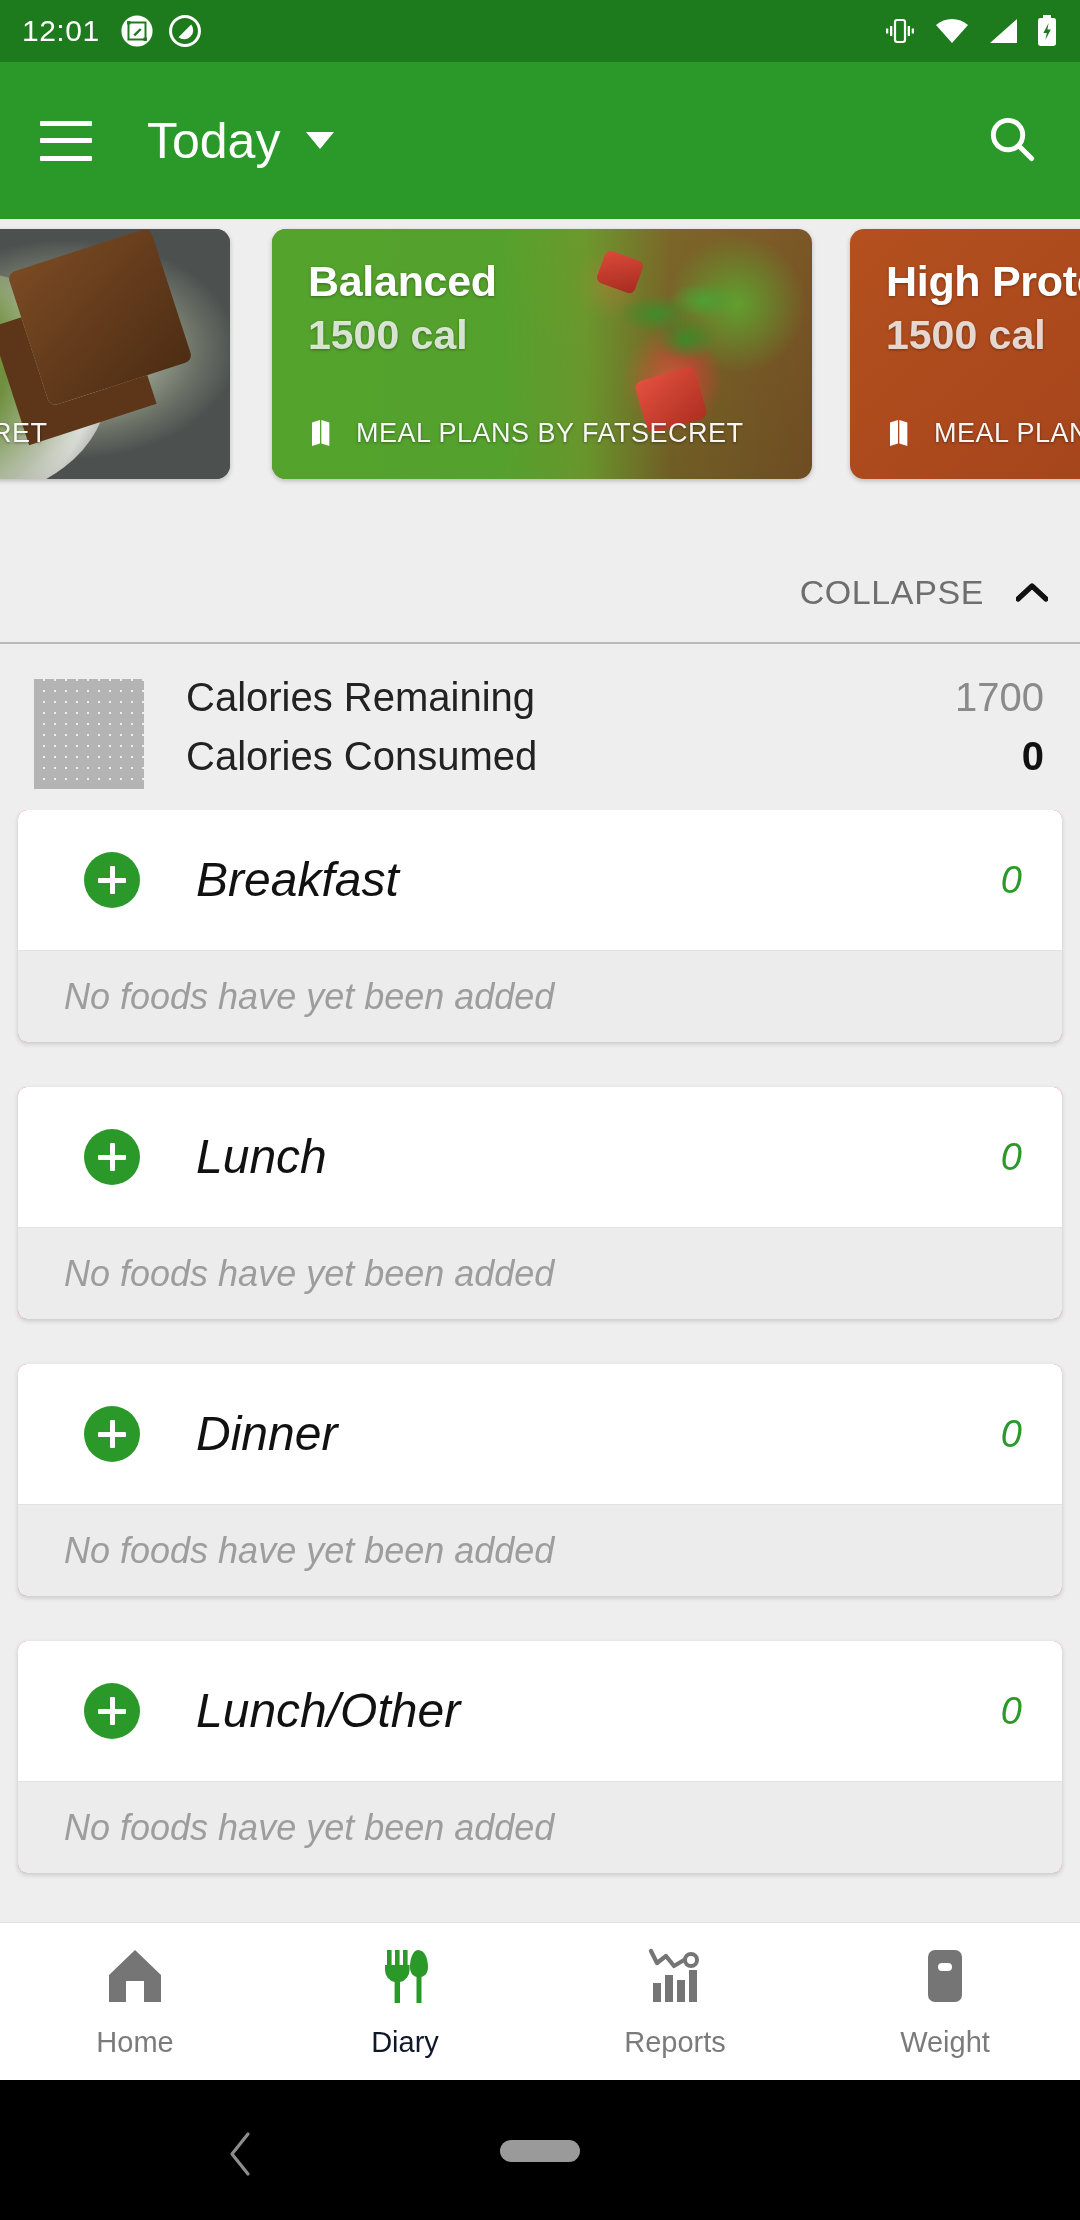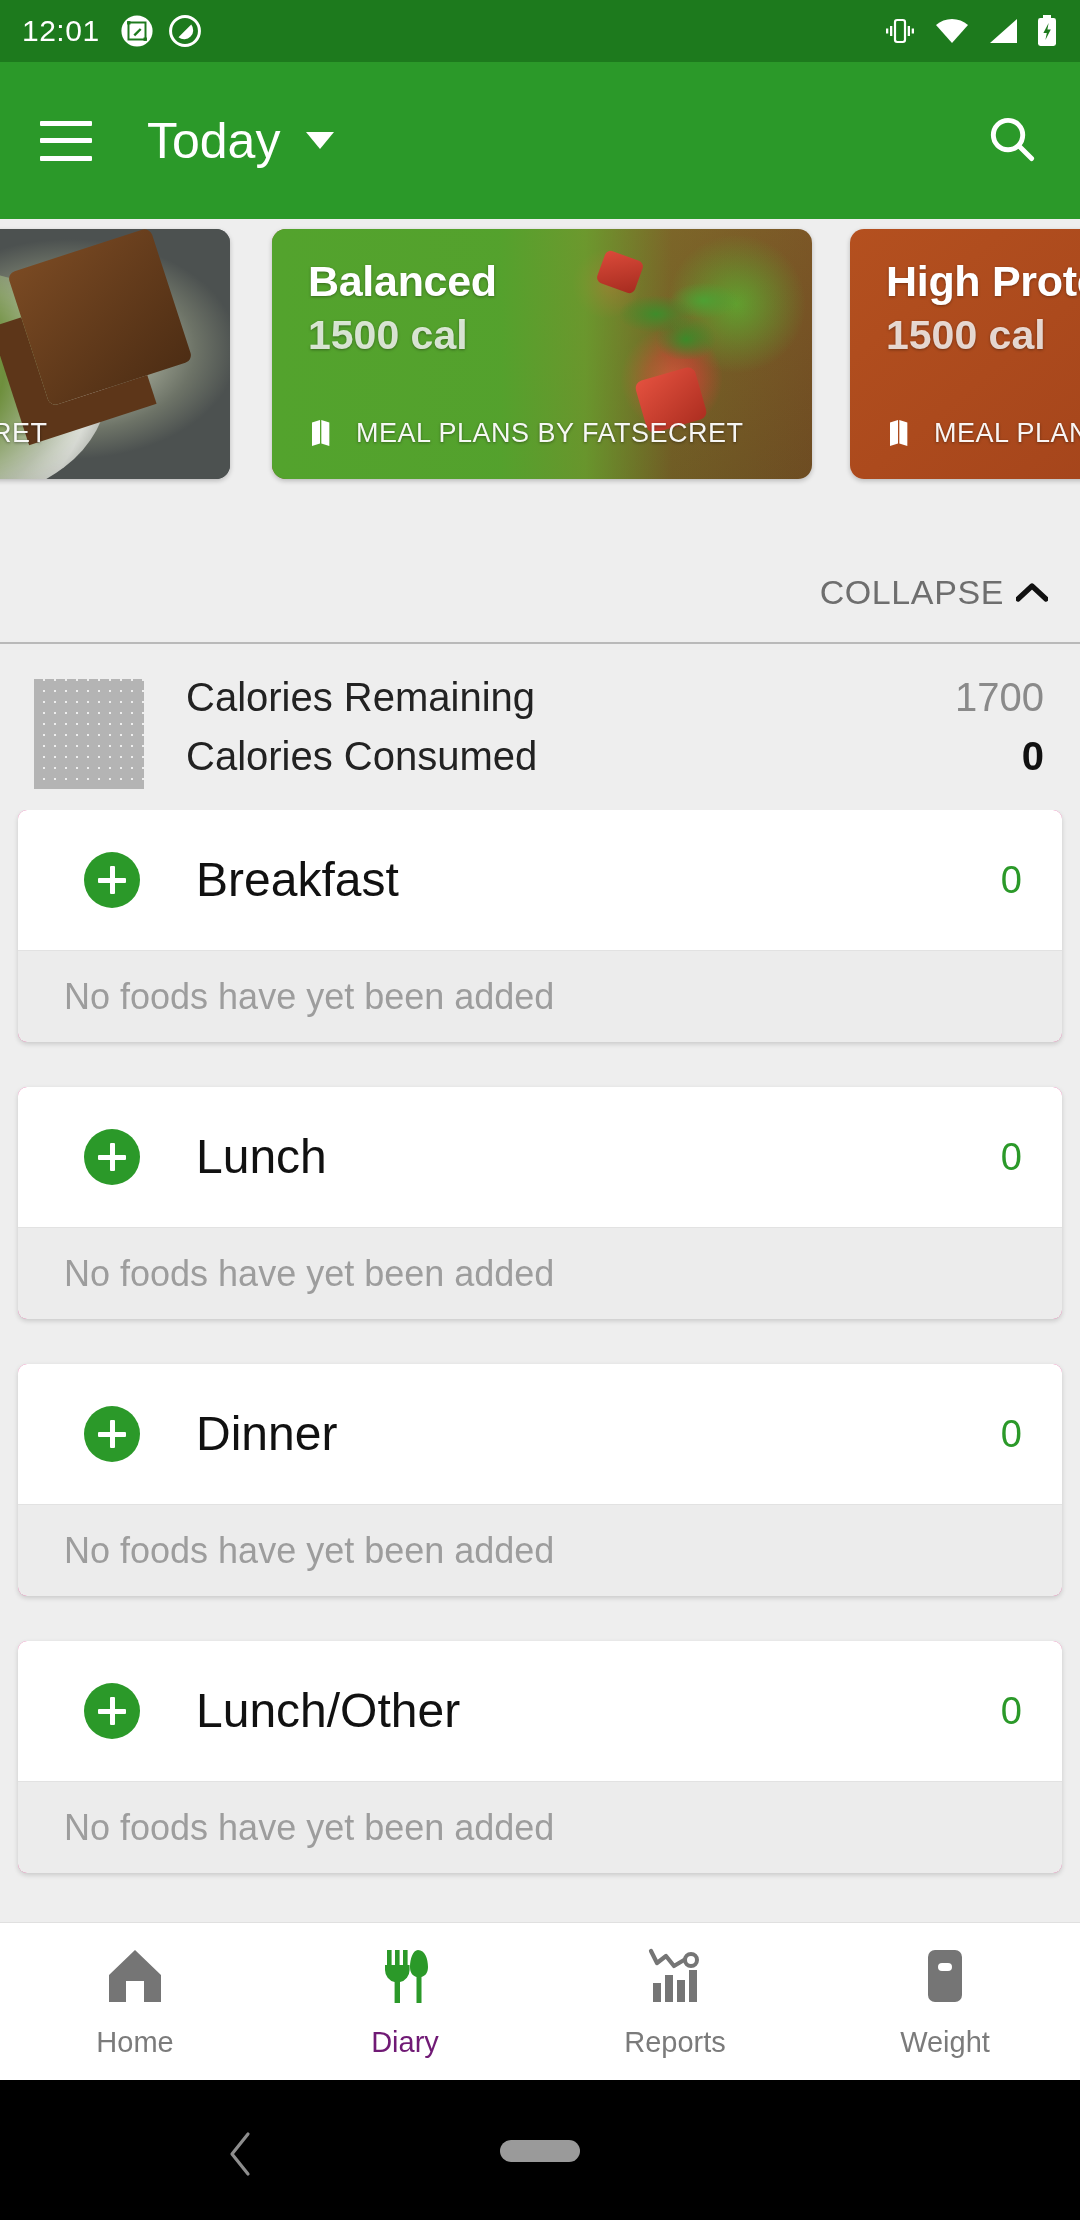--- a/index.html
+++ b/index.html
@@ -105,21 +105,21 @@
   #card1 .tom2 { position:absolute; right:172px; top:26px; width:40px; height:34px; border-radius:6px;
                  background:linear-gradient(150deg,#dc4b3a,#a52b1f); transform:rotate(20deg); }
 
   
   #card2 { left:850px; width:540px; }
   #card2 .bg { background:linear-gradient(140deg,#b4501f 0%,#a8471c 55%,#9c401a 100%); }
 
   
   .collapse-row {
     position:absolute; top:555px; right:0; width:1080px; height:74px;
-    display:flex; align-items:center; justify-content:flex-end; padding-right:32px; gap:12px;
+    display:flex; align-items:center; justify-content:flex-end; padding-right:32px; gap:32px;
   }
   .collapse-txt { font-size:34px; color:#6e6e6e; letter-spacing:.6px; }
   .collapse-caret { display:block; }
 
   .divider { position:absolute; top:642px; left:0; width:1080px; height:2px; background:#b9b9b9; }
 
   
   .cal-summary { position:absolute; top:653px; left:0; width:1080px; height:148px; }
   .cal-thumb {
     position:absolute; left:34px; top:26px; width:110px; height:110px;
@@ -135,20 +135,21 @@
   .cal-v1 { font-size:40px; color:#8a8a8a; }
   .cal-v2 { font-size:40px; color:#111111; font-weight:bold; }
 
   
   .meals { position:absolute; top:810px; left:0; width:1080px; height:1105px; overflow:hidden; }
   .meal-card {
     position:absolute; left:18px; width:1044px;
     border-radius:9px; overflow:hidden;
     box-shadow:0 2px 5px rgba(0,0,0,.16);
     background:#ec4899;
+    font-style:italic;
   }
   .meal-head { height:140px; background:#ffffff; display:flex; align-items:center; padding:0 40px 0 66px; }
   .plus-btn {
     width:56px; height:56px; border-radius:50%; background:#2b9929; flex:0 0 auto;
     position:relative;
   }
   .plus-btn:before, .plus-btn:after {
     content:""; position:absolute; background:#ffffff; border-radius:1px;
   }
   .plus-btn:before { left:14px; top:25.5px; width:28px; height:5px; }
@@ -159,21 +160,21 @@
                border-top:1px solid #e2e2e2; }
   .meal-empty { font-size:36px; color:#9d9d9d; }
 
   
   .bottomnav {
     position:absolute; left:0; top:1922px; width:1080px; height:158px;
     background:#ffffff; display:flex; border-top:1px solid #e0e0e0;
   }
   .nav-item { flex:1; display:flex; flex-direction:column; align-items:center; justify-content:center; gap:23px; }
   .nav-label { font-size:29px; color:#7b7b7b; line-height:1; }
-  .nav-item.active .nav-label { color:#701a75; }
+  .nav-item.active .nav-label { color:#0f172a; }
 
   
   .androidnav { position:absolute; left:0; top:2080px; width:1080px; height:140px; background:#000000; }
   .and-back { position:absolute; left:222px; top:50px; }
   .and-pill { position:absolute; left:50%; transform:translateX(-50%); top:60px;
               width:80px; height:22px; border-radius:11px; background:#9a9a9a; }
 </style>
 </head>
 <body>
 

